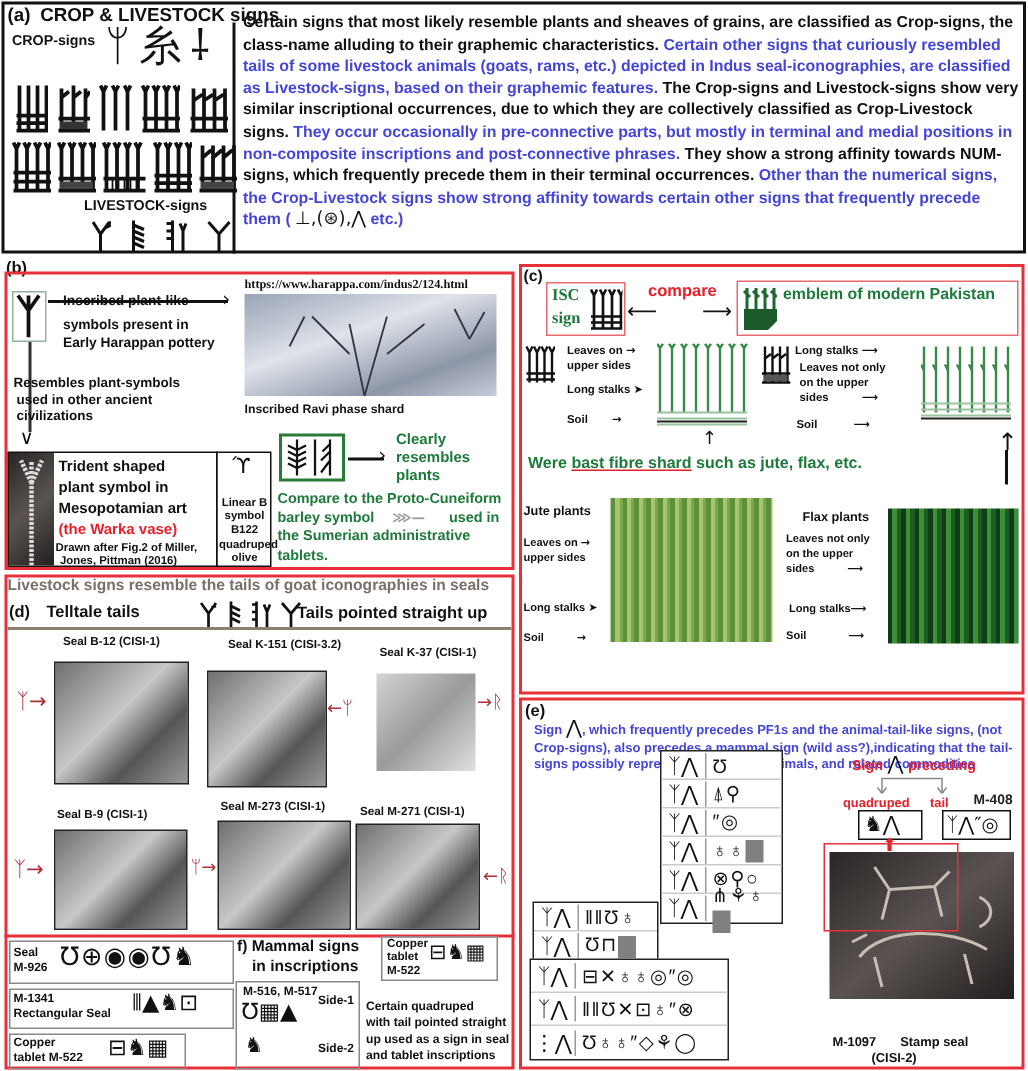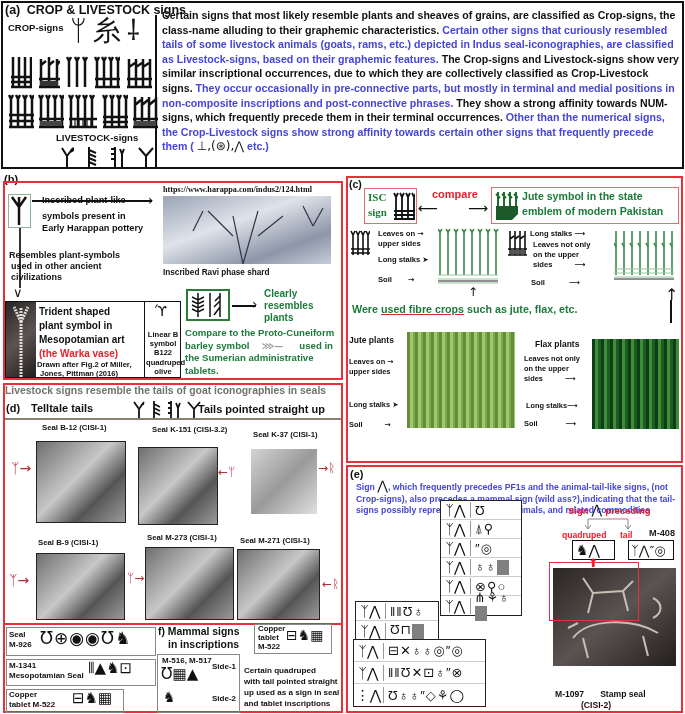--- a/index.html
+++ b/index.html
@@ -188,21 +188,20 @@
   </svg>
 <div class="abs b red" style="left:432px;top:188px;font-size:11px;">compare</div>
 <div class="abs arrow" style="left:418px;top:201px;font-size:14px;">⟵</div>
 <div class="abs arrow" style="left:468px;top:201px;font-size:14px;">⟶</div>
 <div class="abs box-thinred" style="left:491px;top:187px;width:188px;height:37px;"></div>
 <svg class="abs" style="left:494px;top:190px;" width="24" height="30">
     <path d="M4 2v14M10 2v14M16 2v14M22 2v14M2 4l4 4M8 4l4 4M14 4l4 4M20 4l4 4" stroke="#1d6a30" stroke-width="2" fill="none"></path>
     <path d="M2 16h22v8l-6 6H2z" fill="#1d5a2a"></path>
   </svg>
 <div class="abs b green" style="left:522px;top:189px;font-size:10.6px;line-height:15px;">
-  <div>Jute symbol in the state</div>
   <div>emblem of modern Pakistan</div>
 </div>
 
 <svg class="abs" style="left:350px;top:229px;" width="20" height="28">
     <path d="M3 6v20M8 6v20M13 6v20M18 6v20M1 2l2 4 2-4M6 2l2 4 2-4M11 2l2 4 2-4M16 2l2 4 2-4M1 20h19M1 24h19" stroke="#111" stroke-width="1.6" fill="none"></path>
   </svg>
 <div class="abs lbl" style="left:378px;top:229px;font-size:7.6px;line-height:9.5px;">
   <div><span>Leaves on</span> <span class="arrow">→</span></div>
   <div>upper sides</div>
 </div>
@@ -238,21 +237,21 @@
         <path d="M0 14l2 4M8 14l2 4M16 14l2 4M24 14l2 4M32 14l2 4M40 14l2 4M48 14l2 4M56 14l2 4"></path>
       </g>
       <path d="M0 40h60M0 44h60M0 48h60" stroke="#9cc4a0" stroke-width="1.2"></path>
       <path d="M0 50h60" stroke="#222" stroke-width="1.2"></path>
     </svg>
 </div>
 <div class="abs arrow" style="left:665px;top:287px;font-size:16px;">↑</div>
 <div class="abs" style="left:670px;top:300px;width:1.5px;height:23px;background:#111;"></div>
 
 <div class="abs b green" style="left:352px;top:302px;font-size:10.7px;line-height:15px;">
-  <div><span>Were </span><span style="text-decoration:underline;text-decoration-color:#e8202a;">used fibre crops</span><span> such  as  jute,  flax,  etc.</span></div>
+  <div><span>Were </span><span style="text-decoration:underline;text-decoration-color:#e8202a;">bast fibre shard</span><span> such  as  jute,  flax,  etc.</span></div>
 </div>
 
 <div class="abs lbl" style="left:349px;top:335px;font-size:8.5px;">Jute plants</div>
 <div class="abs lbl" style="left:349px;top:357px;font-size:7.4px;line-height:9.5px;">
   <div><span>Leaves on</span> <span class="arrow">→</span></div>
   <div>upper sides</div>
 </div>
 <div class="abs lbl" style="left:349px;top:400px;font-size:7.4px;"><span>Long stalks</span> <span class="arrow">➤</span></div>
 <div class="abs lbl" style="left:349px;top:420px;font-size:7.4px;"><span>Soil</span><span class="arrow" style="margin-left:22px;">→</span></div>
 <div class="abs photo jute" style="left:407px;top:332px;width:108px;height:96px;"></div>
@@ -313,21 +312,21 @@
 <div class="abs box-grey" style="left:6px;top:627px;width:150px;height:29px;"></div>
 <div class="abs lbl" style="left:9px;top:630px;font-size:8px;line-height:10px;">
   <div>Seal</div>
   <div>M-926</div>
 </div>
 <div class="abs glyph" style="left:40px;top:630px;font-size:17px;letter-spacing:1px;">Ʊ⊕◉◉Ʊ♞</div>
 
 <div class="abs box-grey" style="left:6px;top:659px;width:150px;height:27px;"></div>
 <div class="abs lbl" style="left:9px;top:661px;font-size:8px;line-height:10px;">
   <div>M-1341</div>
-  <div><span>Mesopotamian</span> <span>Seal</span></div>
+  <div><span>Rectangular</span> <span>Seal</span></div>
 </div>
 <div class="abs glyph" style="left:88px;top:661px;font-size:15px;">⦀▲♞⊡</div>
 
 <div class="abs box-grey" style="left:6px;top:689px;width:118px;height:24px;"></div>
 <div class="abs lbl" style="left:9px;top:690px;font-size:8px;line-height:10px;">
   <div>Copper</div>
   <div><span>tablet</span> <span>M-522</span></div>
 </div>
 <div class="abs glyph" style="left:72px;top:691px;font-size:15px;">⊟♞▦</div>
 

